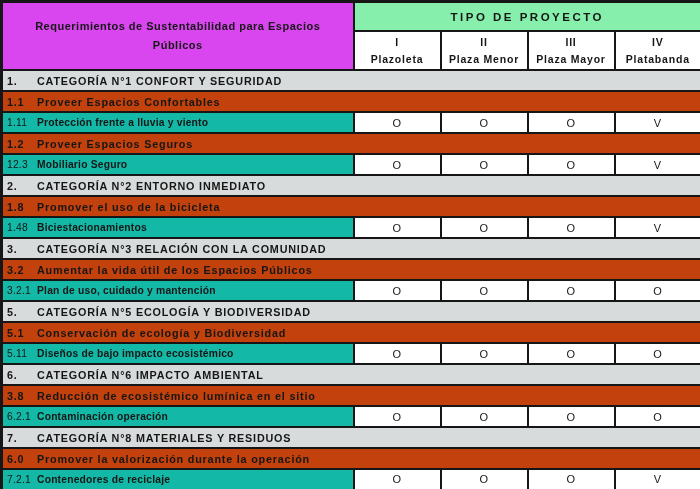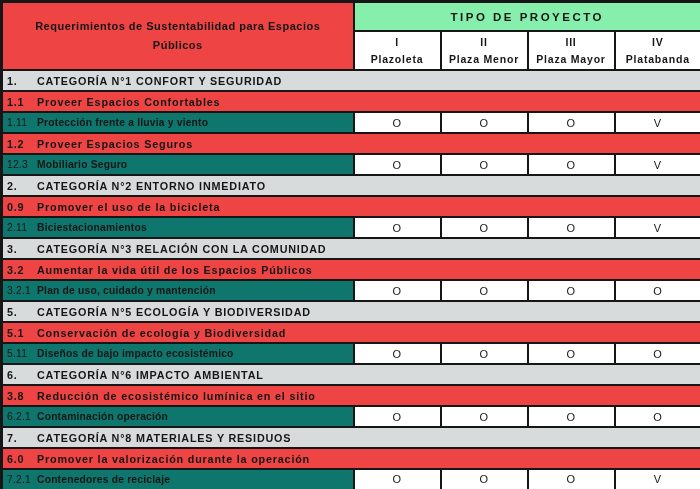--- a/index.html
+++ b/index.html
@@ -1,34 +1,34 @@
 <!DOCTYPE html>
 <html><head>
 <meta charset="utf-8">
 <style>
   html,body{margin:0;padding:0;background:#ffffff;}
   body{width:700px;height:489px;overflow:hidden;font-family:"Liberation Sans",sans-serif;color:#161616;}
   .sheet{width:700px;height:489px;box-sizing:border-box;}
   table.req{width:700px;height:489px;border-collapse:collapse;table-layout:fixed;border:3px solid #161616;}
   th,td{border:2px solid #161616;padding:0;overflow:hidden;vertical-align:middle;}
   
-  .title-cell{background:#ef4444;font-weight:bold;font-size:11px;line-height:1.7;text-align:center;letter-spacing:0.5px;padding:0 26px;}
+  .title-cell{background:#d946ef;font-weight:bold;font-size:11px;line-height:1.7;text-align:center;letter-spacing:0.5px;padding:0 26px;}
   .group-cell{background:#86efac;font-weight:bold;font-size:11.5px;text-align:center;letter-spacing:2.5px;height:27px;}
   .colhead{background:#ffffff;font-weight:bold;font-size:10.5px;text-align:center;letter-spacing:0.8px;line-height:1.55;height:37px;}
   .colhead .numeral{font-size:10.5px;}
   
   tbody tr{height:21px;}
   .rowline{display:flex;align-items:center;width:100%;}
   .code{flex:0 0 34px;box-sizing:border-box;padding-left:4px;white-space:nowrap;}
   .label{white-space:nowrap;font-weight:bold;}
   tr.cat td{background:#d8dbdb;}
-  tr.sub td{background:#ef4444;margin-left:12px;}
+  tr.sub td{background:#c2410c;margin-left:12px;}
   tr.cat .code,tr.cat .label,tr.sub .code,tr.sub .label{font-weight:bold;font-size:10.8px;letter-spacing:0.8px;}
   tr.item .code,tr.item .label{font-size:10.3px;letter-spacing:0.2px;}
-  tr.item td.item-label-cell{background:#0f766e;}
+  tr.item td.item-label-cell{background:#14b8a6;}
   tr.item td.value-cell{background:#ffffff;text-align:center;font-size:11px;letter-spacing:0.5px;}
 </style>
 </head>
 <body>
 
 <div class="sheet">
   <table class="req">
     <colgroup>
       <col style="width:34px">
         <col style="width:318px">
@@ -114,29 +114,29 @@
           <td colspan="6">
             <div class="rowline">
               <span class="code">2.</span>
               <span class="label">CATEGORÍA N°2 ENTORNO INMEDIATO</span>
             </div>
           </td>
         </tr>
         <tr class="sub">
           <td colspan="6">
             <div class="rowline">
-              <span class="code">0.9</span>
+              <span class="code">1.8</span>
               <span class="label">Promover el uso de la bicicleta</span>
             </div>
           </td>
         </tr>
         <tr class="item">
           <td colspan="2" class="item-label-cell">
             <div class="rowline">
-              <span class="code">2.11</span>
+              <span class="code">1.48</span>
               <span class="label">Biciestacionamientos</span>
             </div>
           </td>
           <td class="value-cell">O</td>
           <td class="value-cell">O</td>
           <td class="value-cell">O</td>
           <td class="value-cell">V</td>
         </tr>
         <tr class="cat">
           <td colspan="6">

